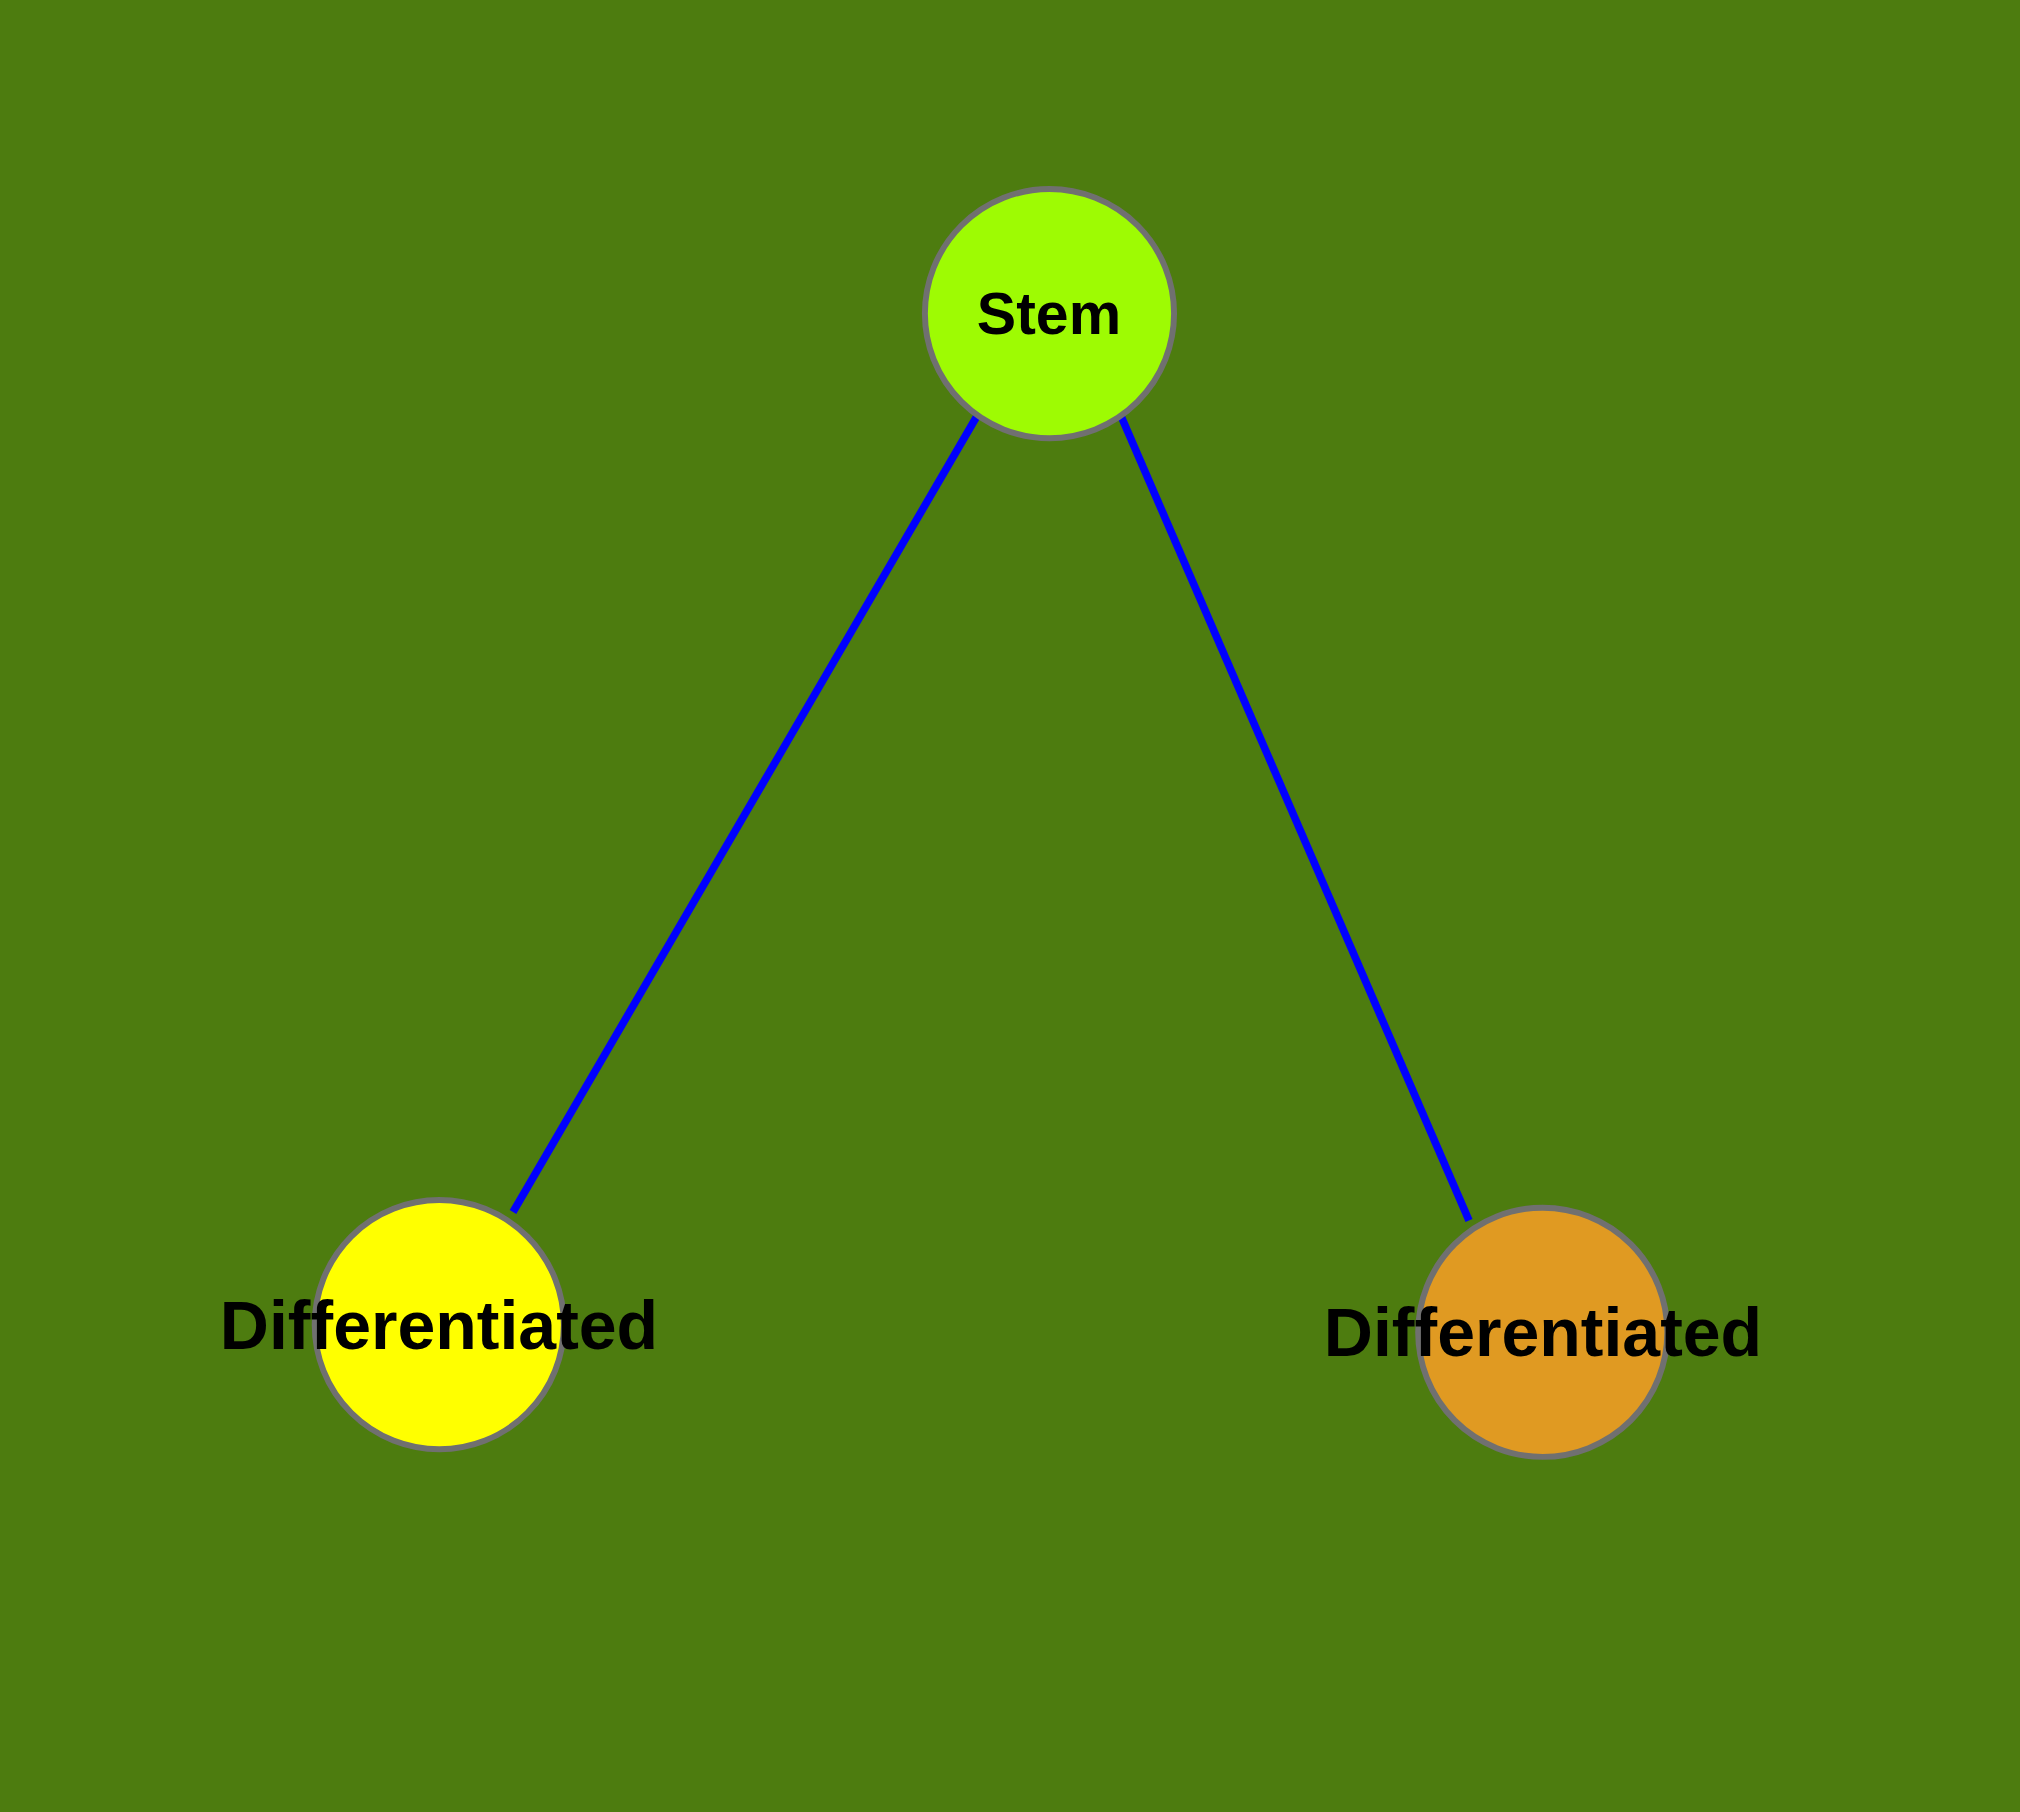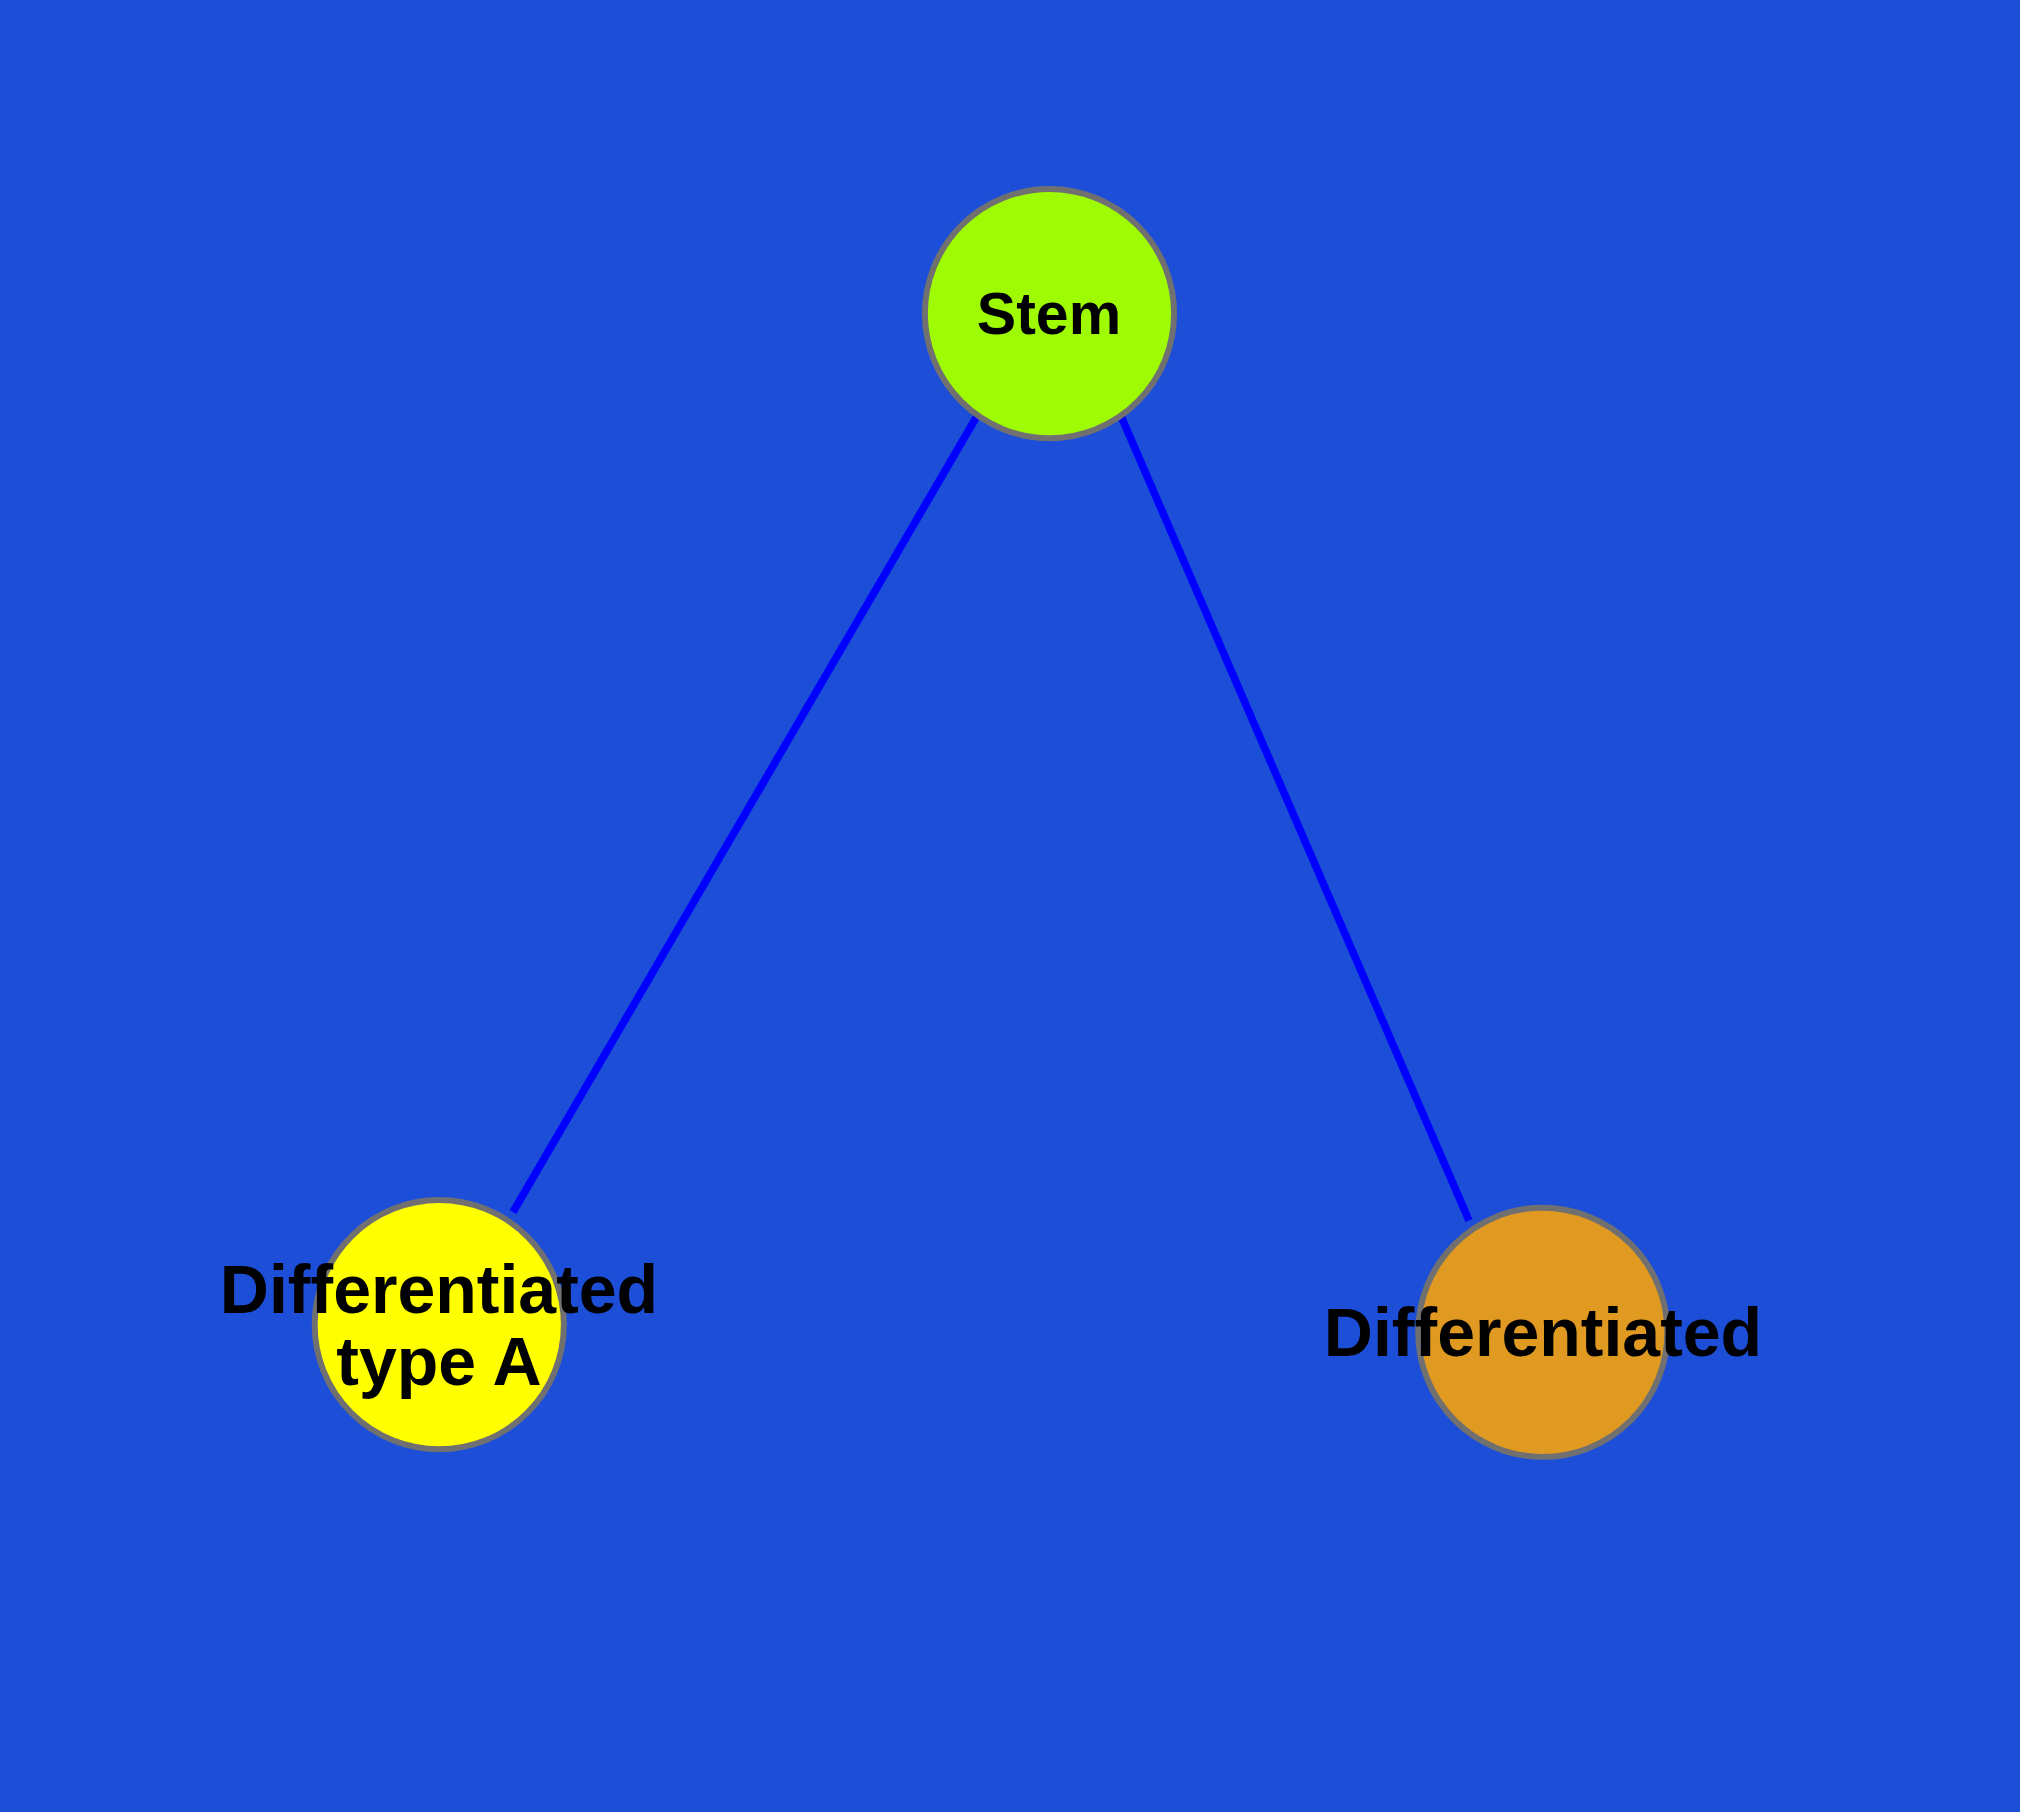--- a/index.html
+++ b/index.html
@@ -36,41 +36,40 @@
   .node-label.root {
     font-size: 59px;
   }
   .node-label.leaf {
     font-size: 68px;
   }
 </style>
 </head>
 <body>
 
-<div id="canvas" style="width: 2021px; height: 1812px; background: #1d4ed8;">
+<div id="canvas" style="width: 2021px; height: 1812px; background: #4d7c0f;">
 
   <svg id="graph-svg" viewBox="0 0 2384 2138">
     <g>
       <line x1="1153" y1="490" x2="605" y2="1430" stroke="#0000ff" stroke-width="9" stroke-linecap="butt"></line>
       <line x1="1322" y1="490" x2="1733" y2="1440" stroke="#0000ff" stroke-width="9" stroke-linecap="butt"></line>
     </g>
     <g>
       <circle cx="1238" cy="370" r="147" fill="#9efb03" stroke="#707070" stroke-width="7"></circle>
       <circle cx="518" cy="1563" r="147" fill="#ffff00" stroke="#707070" stroke-width="7"></circle>
       <circle cx="1820" cy="1572" r="147" fill="#e09a22" stroke="#707070" stroke-width="7"></circle>
     </g>
   </svg>
 
   <div class="node-label root" style="left: 1049px; top: 314px; font-size: 59px; color: rgb(0, 0, 0);">
     <div>Stem</div>
   </div>
 
   <div class="node-label leaf" style="left: 439px; top: 1325px; font-size: 68px; color: rgb(0, 0, 0);">
     <div>Differentiated</div>
-    <div>type A</div>
   </div>
 
   <div class="node-label leaf" style="left: 1543px; top: 1332px; font-size: 68px; color: rgb(0, 0, 0);">
     <div>Differentiated</div>
   </div>
 
 </div>
 
 
 </body></html>

